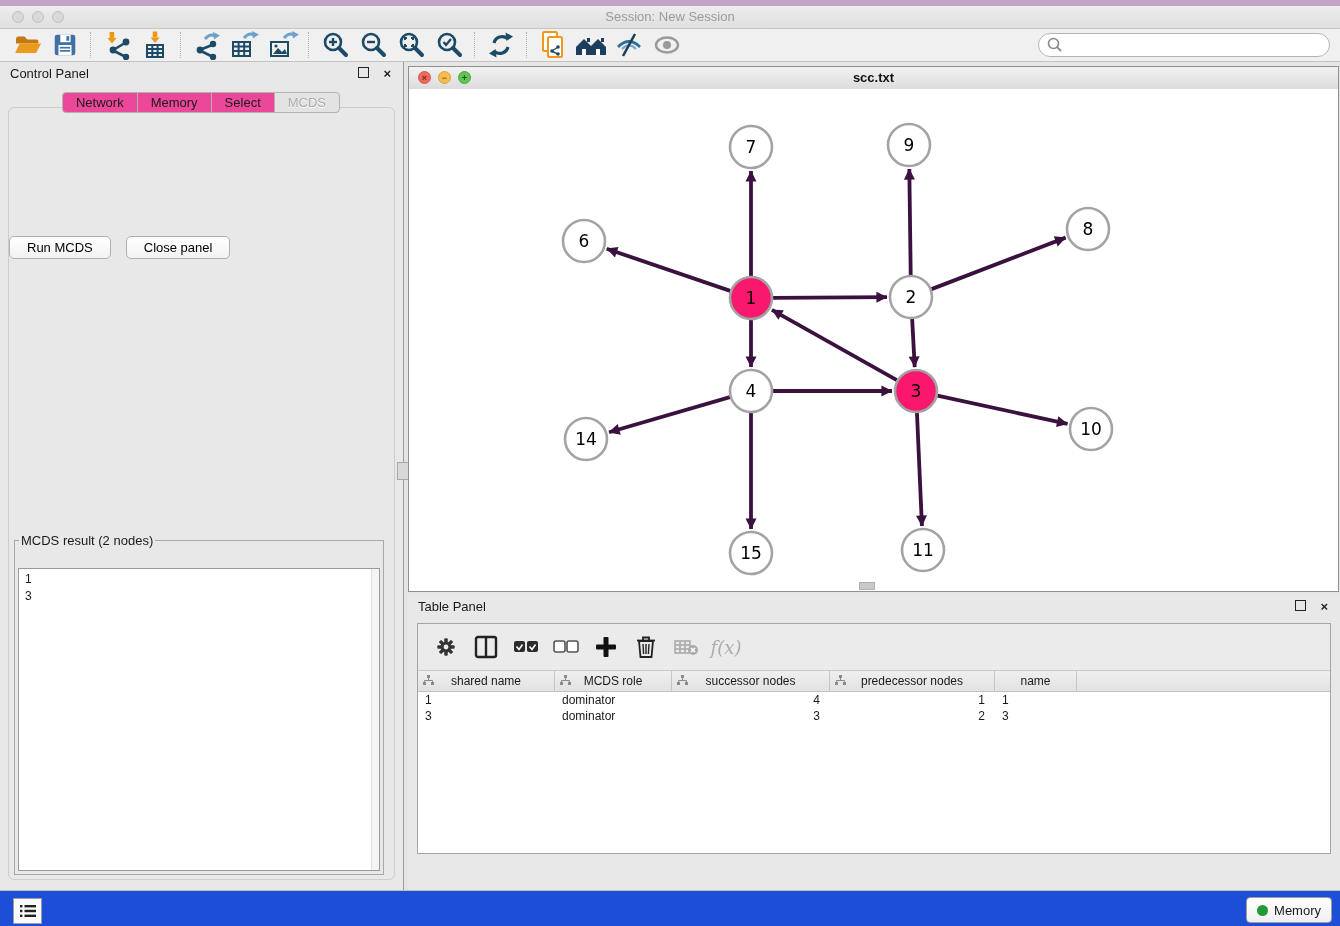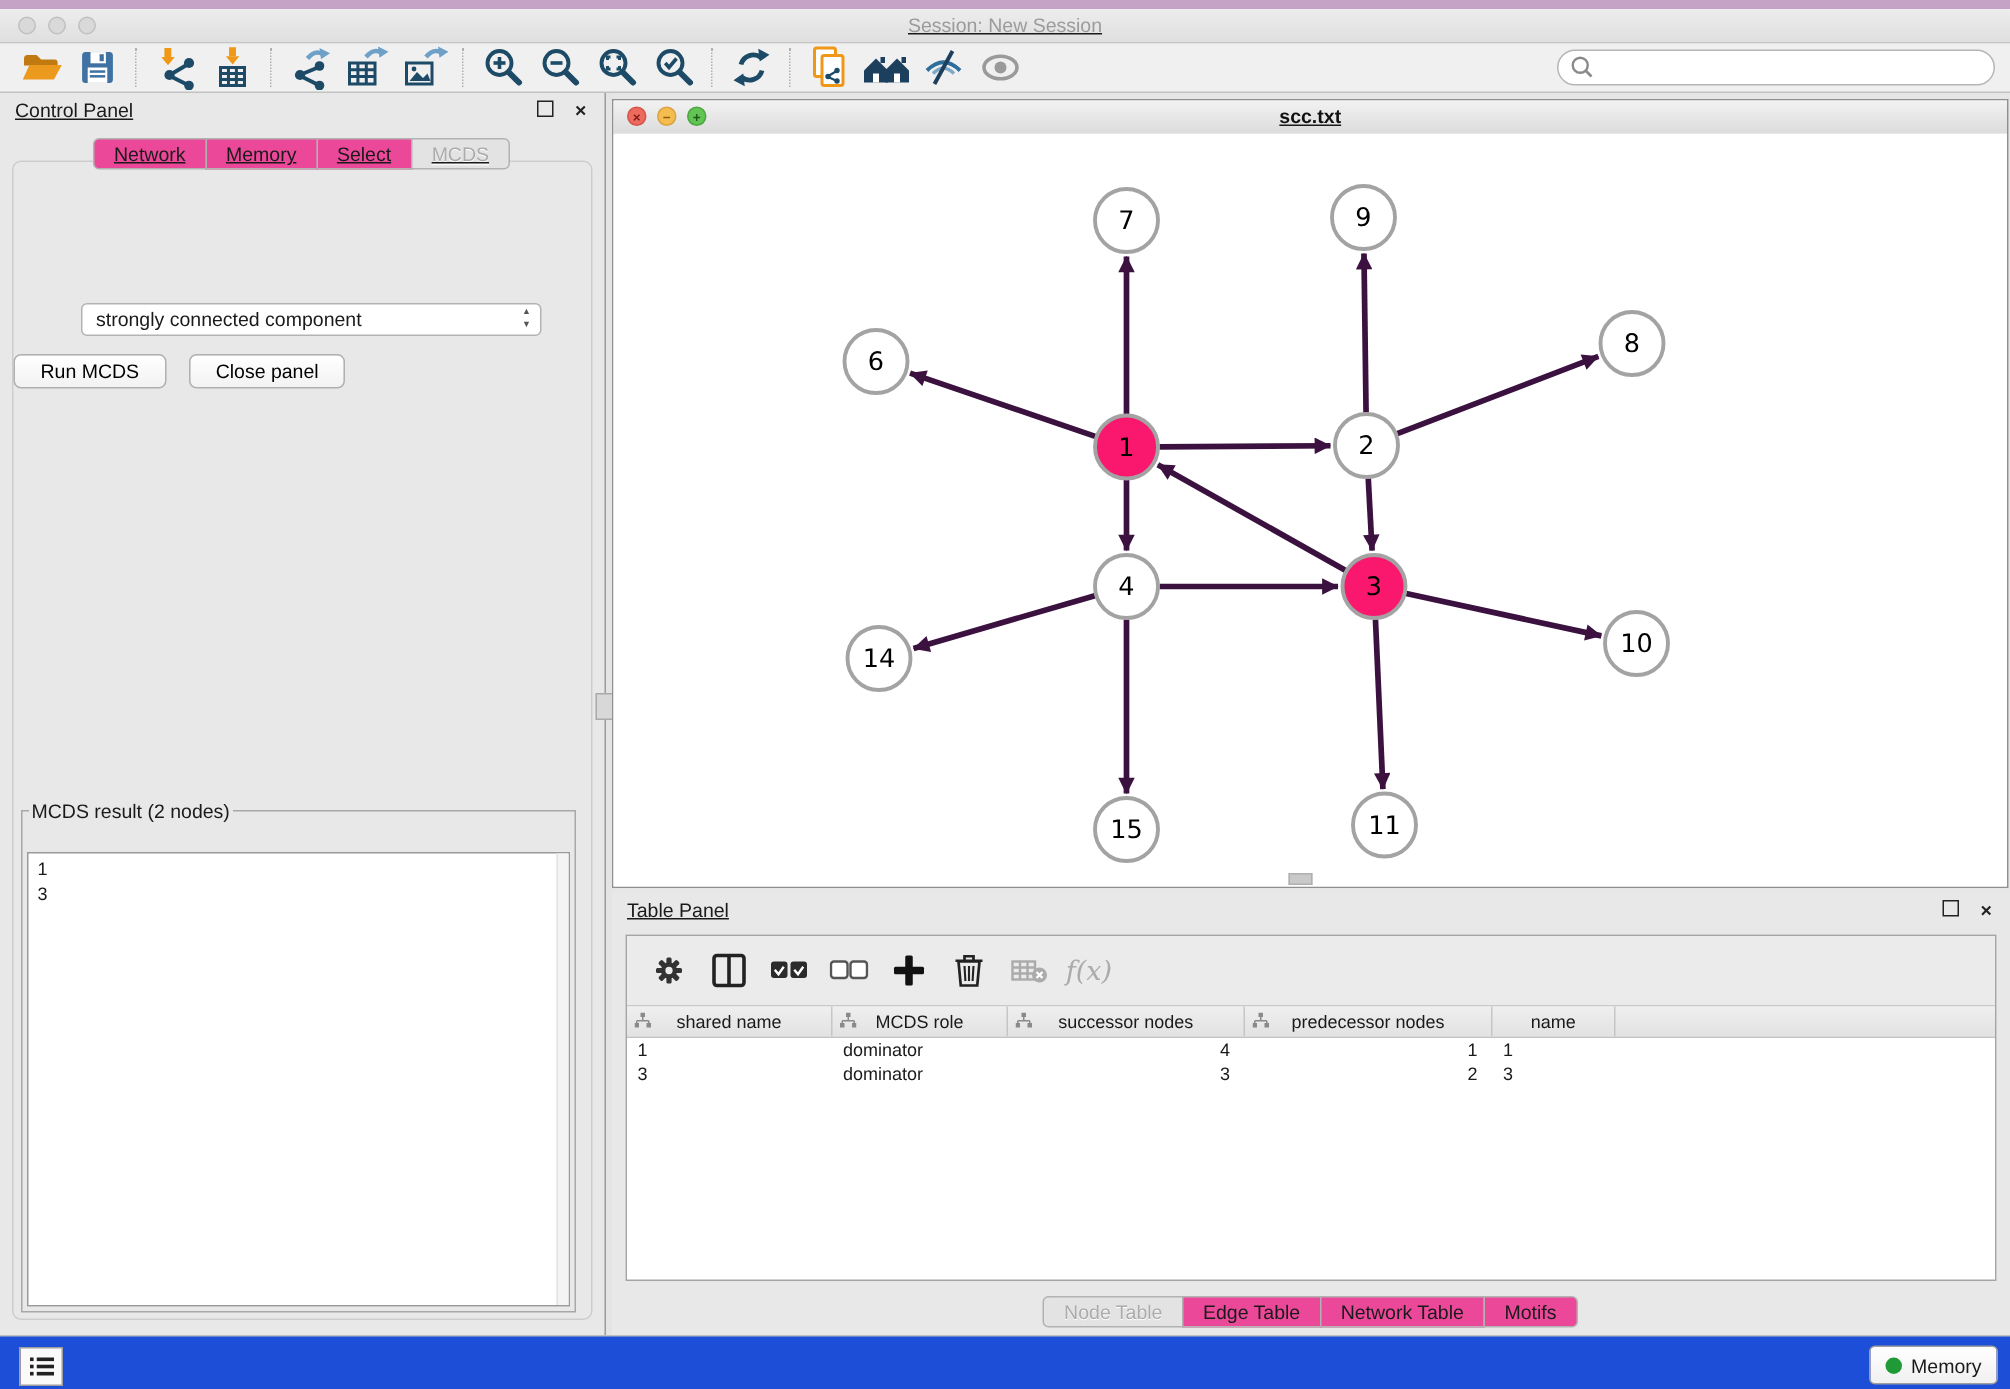--- a/index.html
+++ b/index.html
@@ -1,18 +1,18 @@
 <!DOCTYPE html>
 <html><head>
 <meta charset="utf-8">
 <style>
   html,body{margin:0;padding:0;}
   body{width:1340px;height:926px;position:relative;overflow:hidden;
        font-family:"Liberation Sans",sans-serif;background:#e6e6e6;color:#1a1a1a;}
-  .abs{position:absolute;text-decoration:underline;}
+  .abs{position:absolute;}
   
   #desktop-strip{left:0;top:0;width:1340px;height:6px;background:#c5a3c7;}
   #titlebar{left:0;top:6px;width:1340px;height:22px;background:linear-gradient(#ededed,#dfdfdf);
             border-bottom:1px solid #c6c6c6;}
   .tl-dot{position:absolute;top:5px;width:12px;height:12px;border-radius:50%;
           background:#d9d9d9;border:1px solid #c0c0c0;box-sizing:border-box;}
   #win-title{width:100%;text-align:center;line-height:22px;font-size:13px;color:#9b9b9b;}
   #main-toolbar{left:0;top:29px;width:1340px;height:33px;background:#f0f0f0;
                 border-bottom:1px solid #c2c2c2;display:flex;align-items:center;padding-left:8px;box-sizing:border-box;}
   .tb-btn{width:38px;height:30px;display:flex;align-items:center;justify-content:center;flex:0 0 auto;}
@@ -281,24 +281,20 @@
     <span class="ctrl" style="right:34px"><span class="float-box"></span></span>
     <span class="ctrl" style="right:12px;font-weight:bold">×</span>
   </div>
   <div id="cp-tabs">
       <span class="tab">Network</span>
       <span class="tab">Memory</span>
       <span class="tab">Select</span>
       <span class="tab active">MCDS</span>
     </div>
   <div id="cp-inner">
-    <div id="opt-select">
-      <span>strongly connected component</span>
-      <span class="stepper">▲<br>▼</span>
-    </div>
     <div class="btn-row">
       <button class="mac-btn">Run MCDS</button>
       <button class="mac-btn">Close panel</button>
     </div>
     <fieldset id="result-fieldset">
       <legend>MCDS result (2 nodes)</legend>
       <div id="result-text">1
 3</div>
       <div id="result-scroll"></div>
     </fieldset>
@@ -541,26 +537,20 @@
         </div>
         <div class="tr">
           <div class="td" style="width: 137px; text-align: left; padding: 0px 0px 0px 7px;">3</div>
           <div class="td" style="width: 117px; text-align: left; padding: 0px 0px 0px 7px;">dominator</div>
           <div class="td" style="width: 158px; text-align: right; padding: 0px 10px 0px 0px;">3</div>
           <div class="td" style="width: 165px; text-align: right; padding: 0px 10px 0px 0px;">2</div>
           <div class="td" style="width: 82px; text-align: left; padding: 0px 0px 0px 7px;">3</div>
         </div>
       </div>
   </div>
-  <div id="table-tabs">
-      <span class="tab active">Node Table</span>
-      <span class="tab">Edge Table</span>
-      <span class="tab">Network Table</span>
-      <span class="tab">Motifs</span>
-    </div>
 </div>
 
 <div id="status-bar" class="abs">
   <span id="list-btn">
     <svg width="16" height="14" viewBox="0 0 16 14">
       <g fill="#222">
           <rect x="0" y="1" width="2.4" height="2.4"></rect>
           <rect x="0" y="5.8" width="2.4" height="2.4"></rect>
           <rect x="0" y="10.6" width="2.4" height="2.4"></rect>
       <rect x="4.5" y="1" width="11.5" height="2.4"></rect>

